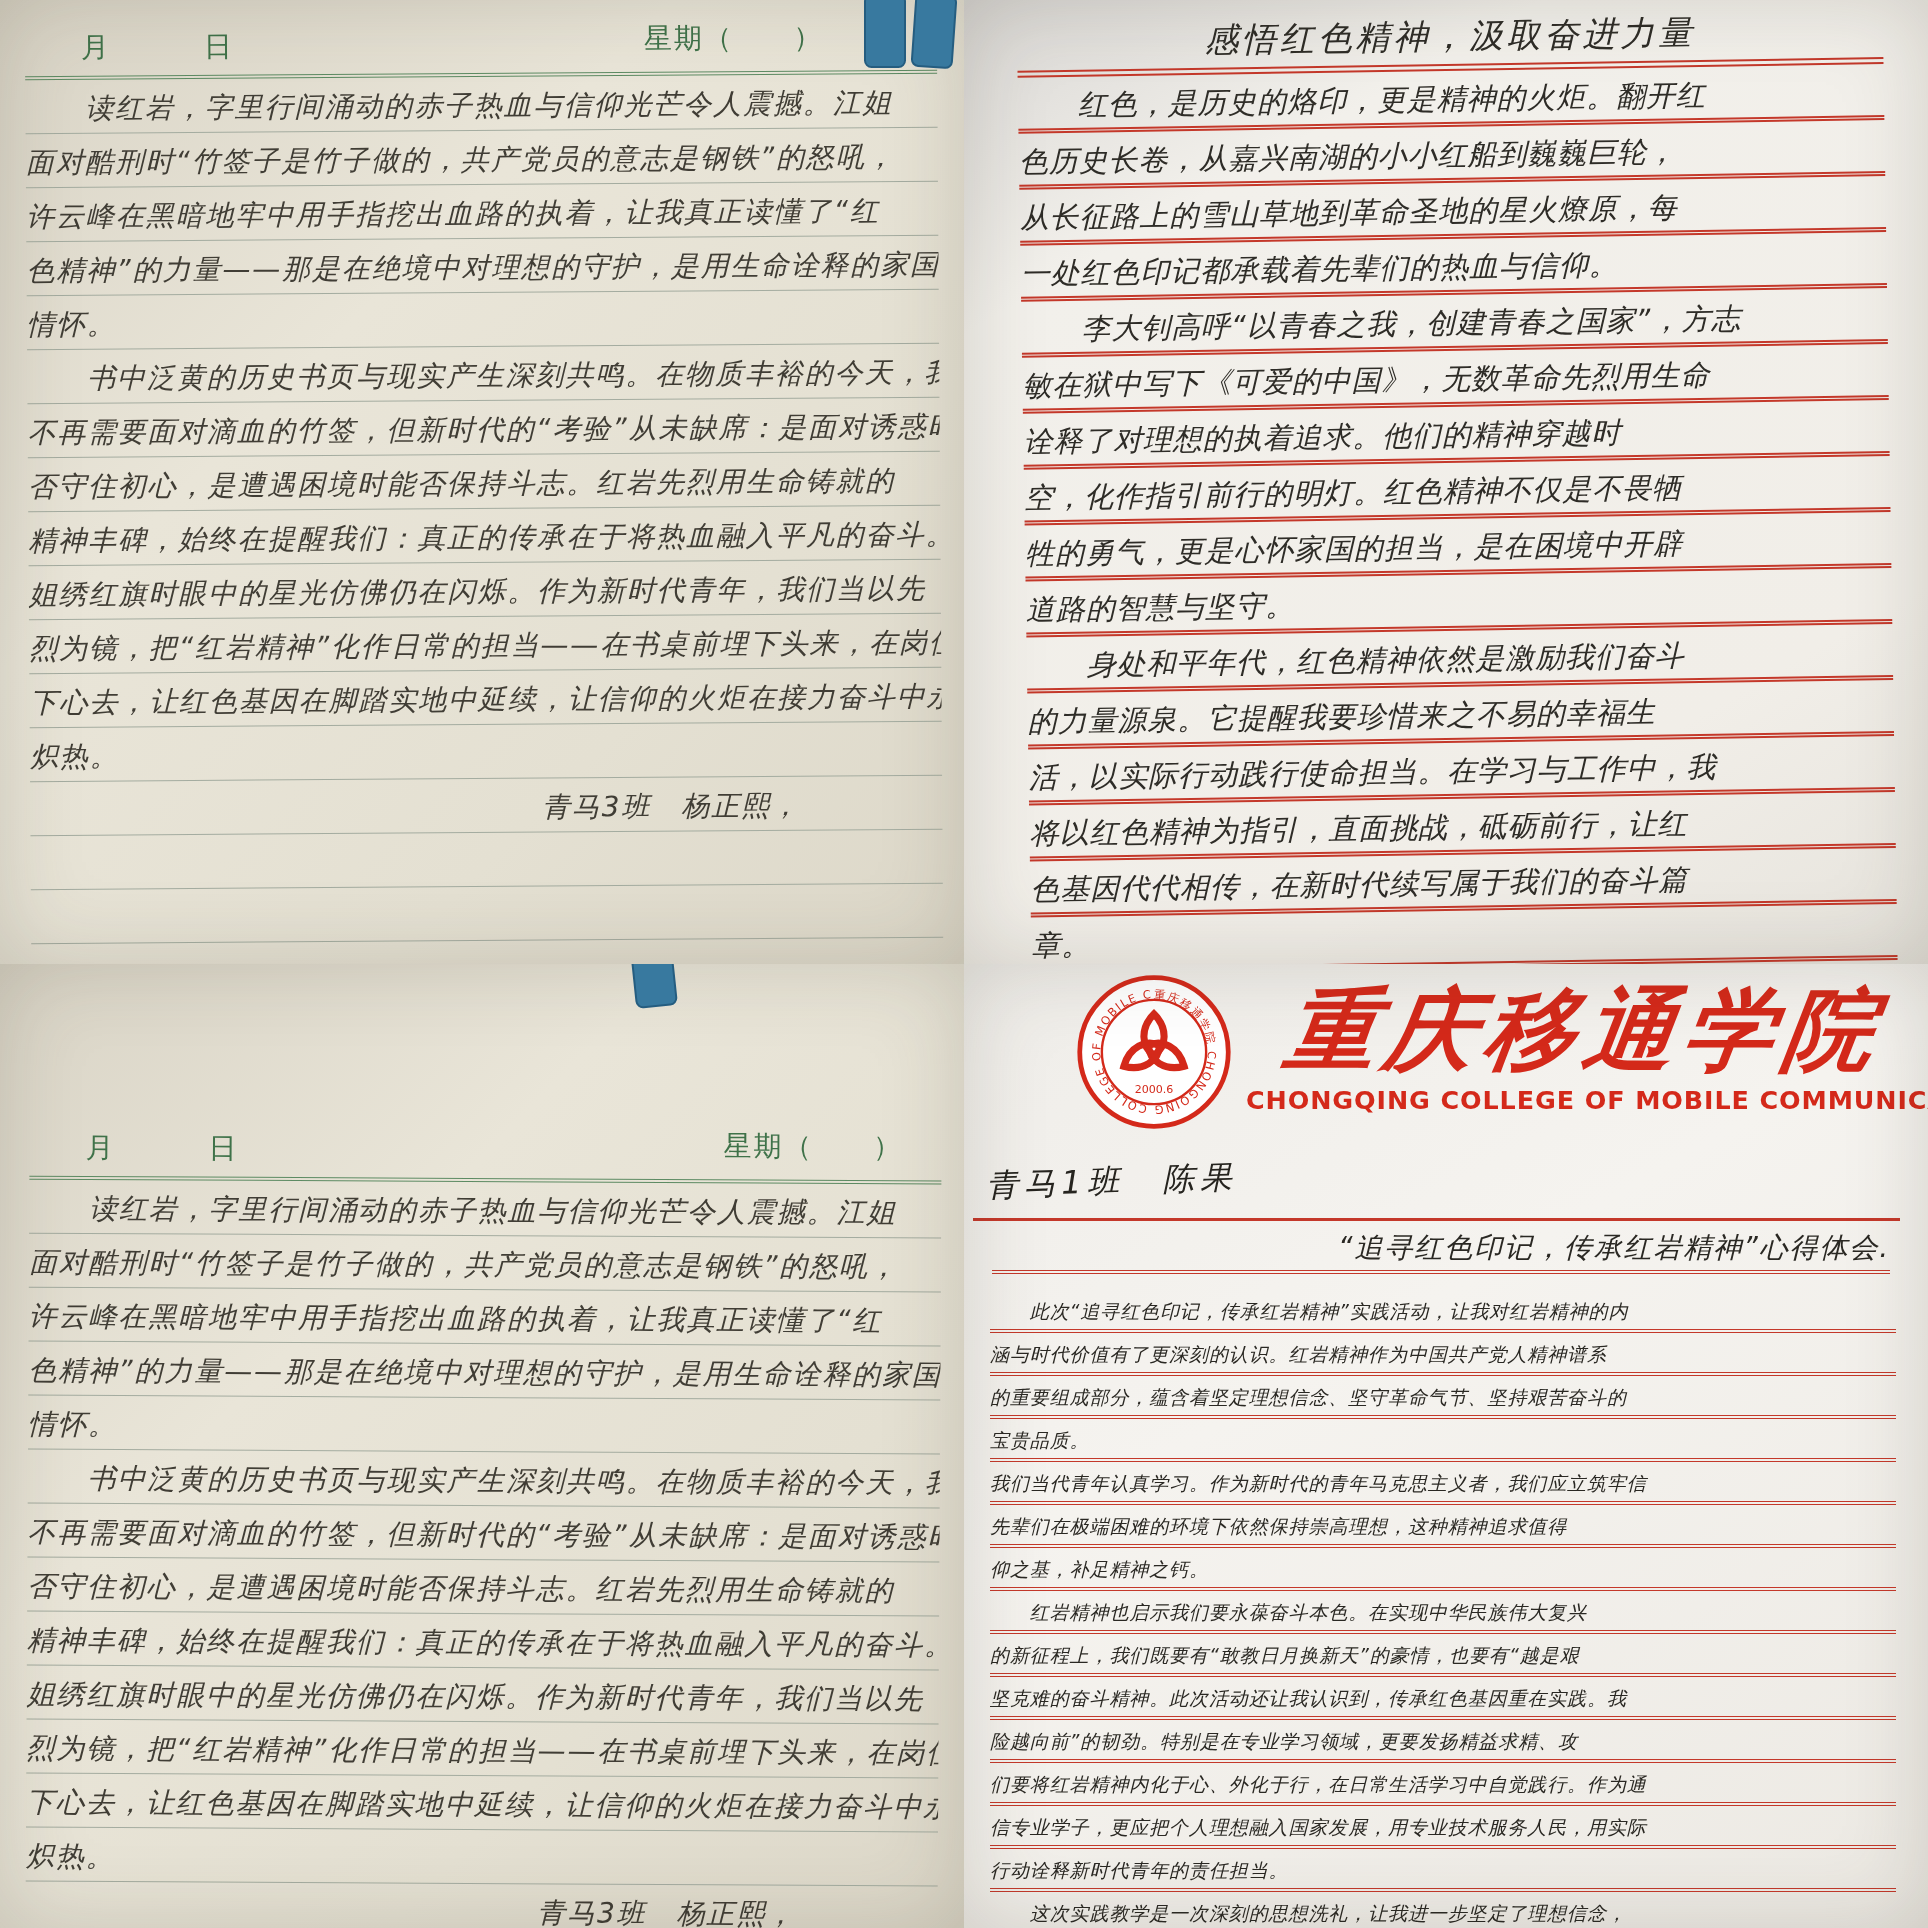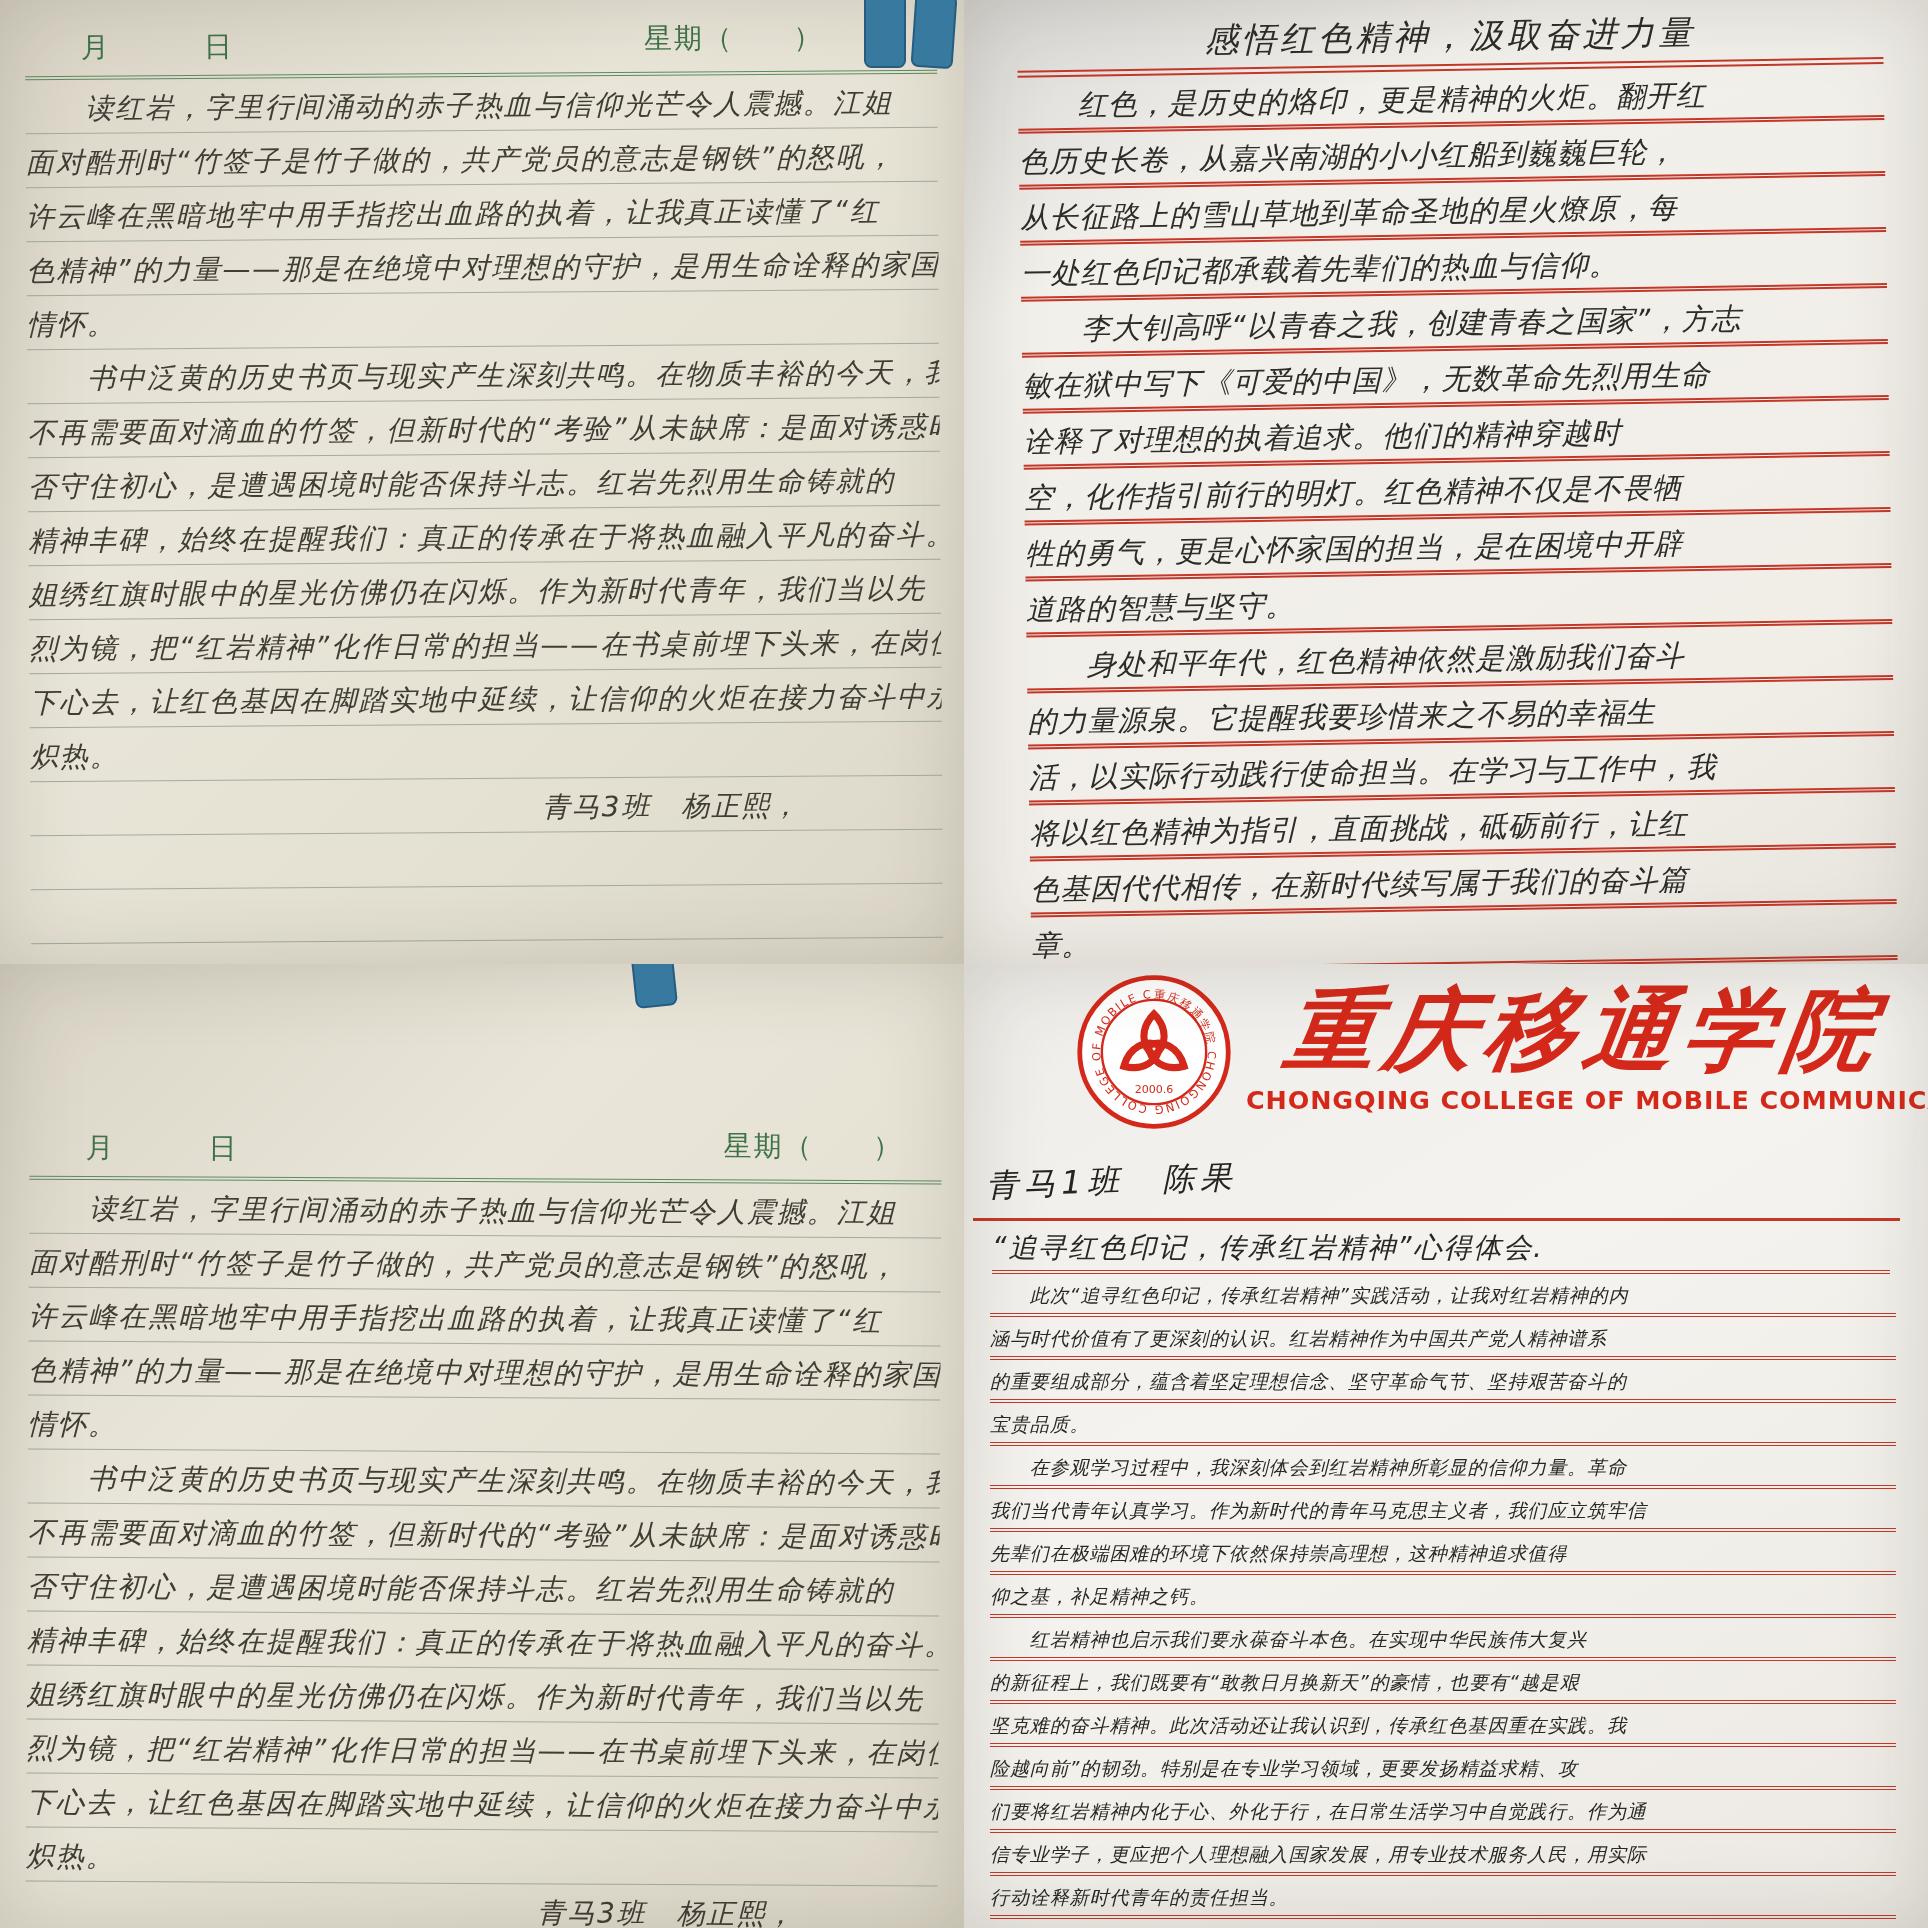--- a/index.html
+++ b/index.html
@@ -31,21 +31,21 @@
   .clip-a{right:58px;}
   .clip-b{right:9.4px;transform:rotate(4deg);}
   .clip-c{left:633px;top:-17px;height:56px;transform:rotate(-6deg);}
   
   .lh{position:relative;padding:17px 19px 0 19px;height:179px;}
   .lh-logo{position:absolute;left:111px;top:9.4px;width:158px;height:158px;}
   .lh-cn{position:absolute;left:301px;top:5.6px;width:640px;text-align:center;font-size:90px;font-weight:bold;color:#d4291a;transform:skewX(-8deg);letter-spacing:9.4px;font-style:italic;white-space:nowrap;}
   .lh-en{position:absolute;left:282px;top:121px;width:697px;text-align:center;font-size:25.4px;font-weight:bold;color:#d4291a;letter-spacing:0.9px;white-space:nowrap;}
   .br-annrow{position:relative;height:58px;border-bottom:3.8px solid #c4382a;margin:0 28px 0 9.4px;}
   .br-ann{position:absolute;left:13px;top:0px;font-size:32px;color:#26241f;transform:rotate(-2deg);letter-spacing:5.6px;}
-  .br-sub{height:49px;line-height:53px;text-align:left;font-size:28px;border-bottom:4.7px double #c4382a;margin:0 38px 0 28px;color:#2a2823;white-space:nowrap;}
+  .br-sub{height:49px;line-height:53px;text-align:right;font-size:28px;border-bottom:4.7px double #c4382a;margin:0 38px 16px 28px;color:#2a2823;white-space:nowrap;}
   .br-lines{margin:0 32px 0 26px;}
   .br-line{height:39px;line-height:43px;font-size:19px;border-bottom:4.7px double #c4382a;white-space:nowrap;overflow:hidden;color:#2a2823;letter-spacing:0;}
   .br-line.hand,.rt-line.hand{letter-spacing:0.9px;}
 </style>
 </head>
 <body>
 
 <div class="canvas">
 
   <div class="quad quad-left quad-tl">
@@ -155,21 +155,20 @@
     </div>
     <div class="br-annrow">
       <span class="br-ann hand">青马1班　陈果</span>
     </div>
     <div class="br-sub hand">“追寻红色印记，传承红岩精神”心得体会.</div>
     <div class="br-lines hand">
         <div class="br-line hand">　　此次“追寻红色印记，传承红岩精神”实践活动，让我对红岩精神的内</div>
         <div class="br-line hand">涵与时代价值有了更深刻的认识。红岩精神作为中国共产党人精神谱系</div>
         <div class="br-line hand">的重要组成部分，蕴含着坚定理想信念、坚守革命气节、坚持艰苦奋斗的</div>
         <div class="br-line hand">宝贵品质。</div>
-        <div class="br-line hand">　　在参观学习过程中，我深刻体会到红岩精神所彰显的信仰力量。革命</div>
         <div class="br-line hand">我们当代青年认真学习。作为新时代的青年马克思主义者，我们应立筑牢信</div>
         <div class="br-line hand">先辈们在极端困难的环境下依然保持崇高理想，这种精神追求值得</div>
         <div class="br-line hand">仰之基，补足精神之钙。</div>
         <div class="br-line hand">　　红岩精神也启示我们要永葆奋斗本色。在实现中华民族伟大复兴</div>
         <div class="br-line hand">的新征程上，我们既要有“敢教日月换新天”的豪情，也要有“越是艰</div>
         <div class="br-line hand">坚克难的奋斗精神。此次活动还让我认识到，传承红色基因重在实践。我</div>
         <div class="br-line hand">险越向前”的韧劲。特别是在专业学习领域，更要发扬精益求精、攻</div>
         <div class="br-line hand">们要将红岩精神内化于心、外化于行，在日常生活学习中自觉践行。作为通</div>
         <div class="br-line hand">信专业学子，更应把个人理想融入国家发展，用专业技术服务人民，用实际</div>
         <div class="br-line hand">行动诠释新时代青年的责任担当。</div>

